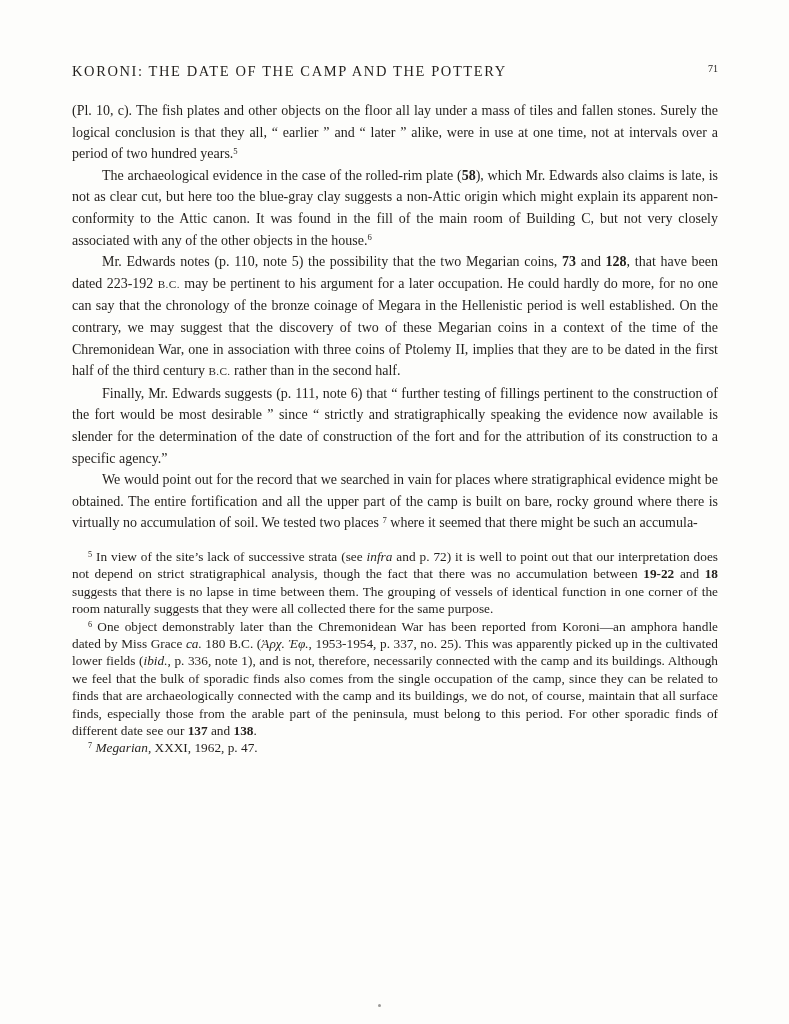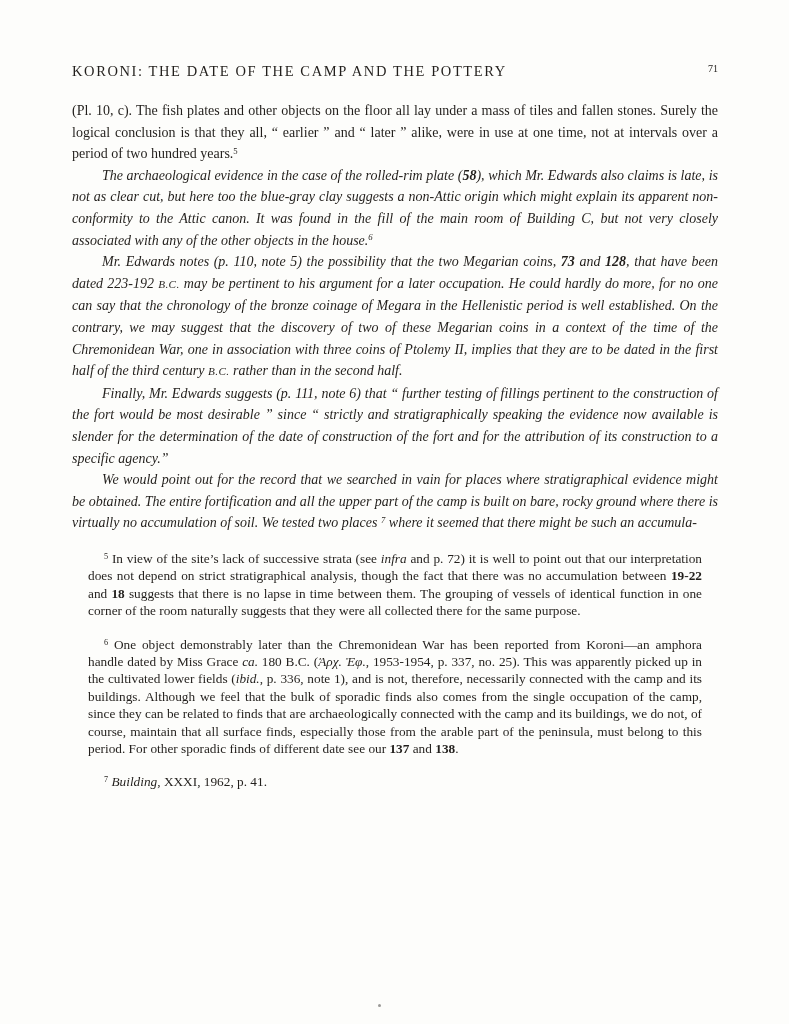--- a/index.html
+++ b/index.html
@@ -40,29 +40,29 @@
     letter-spacing: 0;
   }
 
   .body-text {
     margin: 17px 71px 11px 72px;
     font-size: 14px;
     line-height: 21.6px;
     text-align: justify;
   }
   .body-text p { margin: 0; }
-  .body-text p.indent { text-indent: 30px; font-style: italic; }
+  .body-text p.indent { text-indent: 30px; }
 
   .footnotes {
     margin: 14px 71px 0 72px;
     font-size: 13.3px;
     line-height: 17.4px;
     text-align: justify;
   }
-  .footnotes p { margin: 16px; text-indent: 16px; }
+  .footnotes p { margin: 0; text-indent: 16px; }
 
   .b  { font-weight: 700; }
   .i  { font-style: italic; }
   .sc { font-size: 0.8em; letter-spacing: 0.4px; }
 
   sup {
     font-size: 0.62em;
     line-height: 0;
     vertical-align: baseline;
     position: relative;
@@ -93,17 +93,17 @@
       <p><span>(Pl. 10, c). The fish plates and other objects on the floor all lay under a mass of tiles and fallen stones. Surely the logical conclusion is that they all, “ earlier ” and “ later ” alike, were in use at one time, not at intervals over a period of two hundred years.</span><sup>5</sup></p>
       <p class="indent"><span>The archaeological evidence in the case of the rolled-rim plate (</span><span class="b">58</span><span>), which Mr. Edwards also claims is late, is not as clear cut, but here too the blue-gray clay suggests a non-Attic origin which might explain its apparent non-conformity to the Attic canon. It was found in the fill of the main room of Building C, but not very closely associated with any of the other objects in the house.</span><sup>6</sup></p>
       <p class="indent"><span>Mr. Edwards notes (p. 110, note 5) the possibility that the two Megarian coins, </span><span class="b">73</span><span> and </span><span class="b">128</span><span>, that have been dated 223-192 </span><span class="sc">B.C.</span><span> may be pertinent to his argument for a later occupation. He could hardly do more, for no one can say that the chronology of the bronze coinage of Megara in the Hellenistic period is well established. On the contrary, we may suggest that the discovery of two of these Megarian coins in a context of the time of the Chremonidean War, one in association with three coins of Ptolemy II, implies that they are to be dated in the first half of the third century </span><span class="sc">B.C.</span><span> rather than in the second half.</span></p>
       <p class="indent"><span>Finally, Mr. Edwards suggests (p. 111, note 6) that “ further testing of fillings pertinent to the construction of the fort would be most desirable ” since “ strictly and stratigraphically speaking the evidence now available is slender for the determination of the date of construction of the fort and for the attribution of its construction to a specific agency.”</span></p>
       <p class="indent"><span>We would point out for the record that we searched in vain for places where stratigraphical evidence might be obtained. The entire fortification and all the upper part of the camp is built on bare, rocky ground where there is virtually no accumulation of soil. We tested two places </span><sup>7</sup><span> where it seemed that there might be such an accumula-</span></p>
     </div>
 
   <div class="footnotes">
       <p><sup>5</sup><span> In view of the site’s lack of successive strata (see </span><span class="i">infra</span><span> and p. 72) it is well to point out that our interpretation does not depend on strict stratigraphical analysis, though the fact that there was no accumulation between </span><span class="b">19-22</span><span> and </span><span class="b">18</span><span> suggests that there is no lapse in time between them. The grouping of vessels of identical function in one corner of the room naturally suggests that they were all collected there for the same purpose.</span></p>
       <p><sup>6</sup><span> One object demonstrably later than the Chremonidean War has been reported from Koroni—an amphora handle dated by Miss Grace </span><span class="i">ca.</span><span> 180 B.C. (</span><span class="i">Ἀρχ. Ἐφ.</span><span>, 1953-1954, p. 337, no. 25). This was apparently picked up in the cultivated lower fields (</span><span class="i">ibid.</span><span>, p. 336, note 1), and is not, therefore, necessarily connected with the camp and its buildings. Although we feel that the bulk of sporadic finds also comes from the single occupation of the camp, since they can be related to finds that are archaeologically connected with the camp and its buildings, we do not, of course, maintain that all surface finds, especially those from the arable part of the peninsula, must belong to this period. For other sporadic finds of different date see our </span><span class="b">137</span><span> and </span><span class="b">138</span><span>.</span></p>
-      <p><sup>7</sup><span> </span><span class="i">Building</span><span>, XXXI, 1962, p. 41.</span></p>
+      <p><sup>7</sup><span> </span><span class="i">Megarian</span><span>, XXXI, 1962, p. 47.</span></p>
     </div>
 
   <div class="stray-mark"></div>
 </div>
 
 </body></html>

